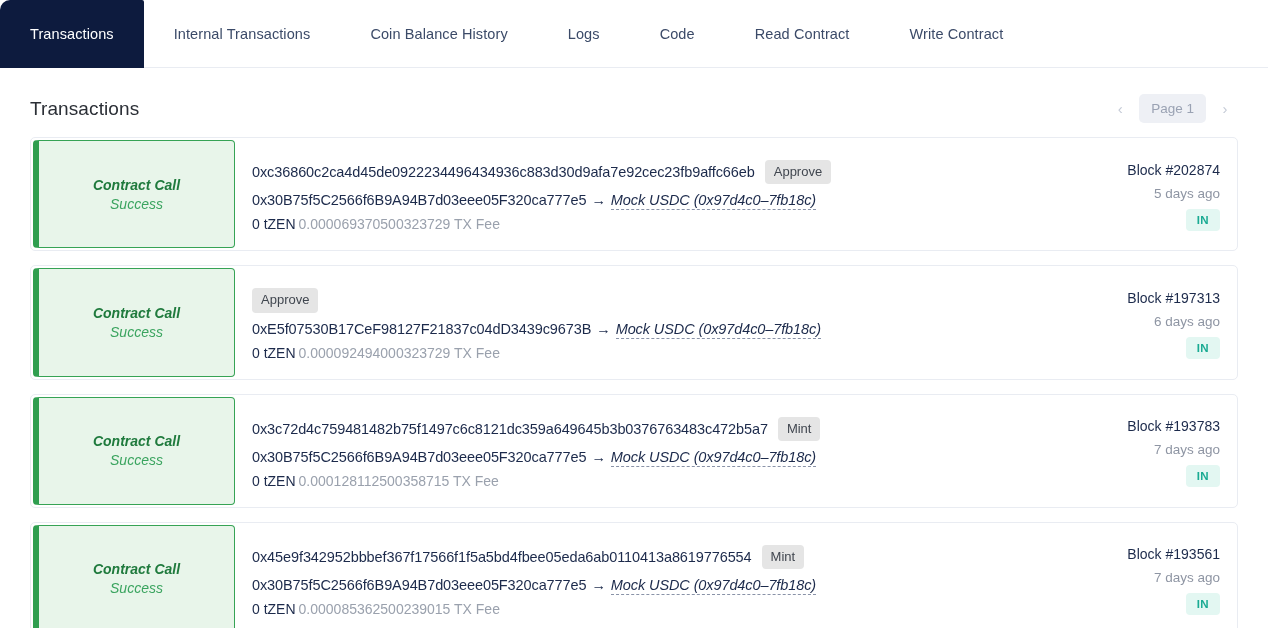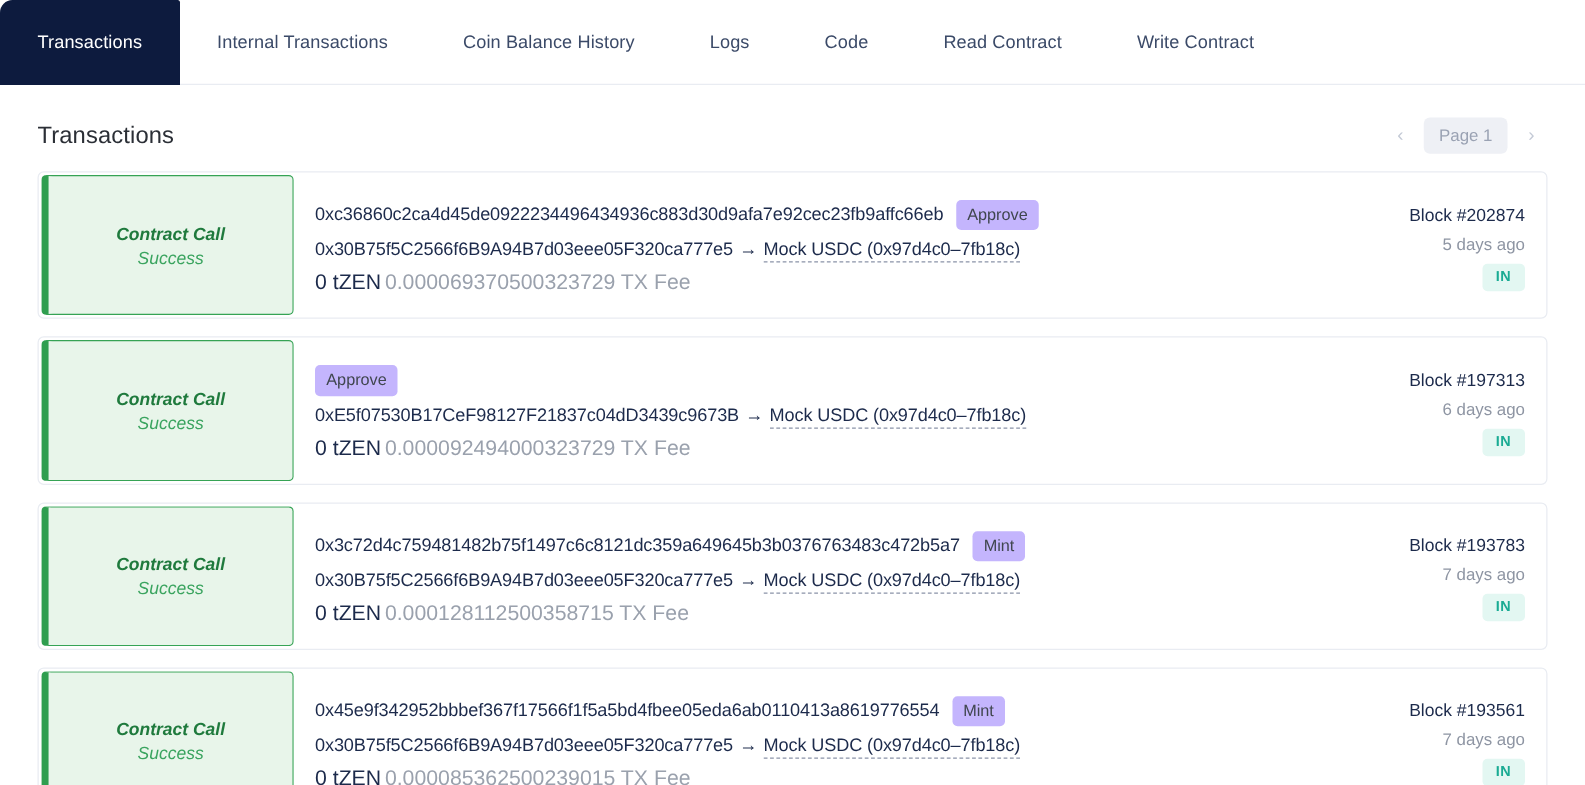--- a/index.html
+++ b/index.html
@@ -157,21 +157,21 @@
     align-items: center;
     gap: 10px;
   }
   .hash {
     font-size: 14.5px;
     color: #1c2a4b;
     letter-spacing: -.1px;
     white-space: nowrap;
   }
   .method-badge {
-    background: #c4b5fd;
+    background: #e5e5e5;
     color: #40464f;
     font-size: 13px;
     padding: 4px 9px;
     border-radius: 4px;
     line-height: 1.25;
     white-space: nowrap;
   }
 
   .line-addr {
     font-size: 14.5px;
@@ -179,24 +179,25 @@
     white-space: nowrap;
     letter-spacing: -.1px;
   }
   .arrow { margin: 0 5px; color: #1c2a4b; }
   .token-link {
     color: #1c2a4b;
     text-decoration: none;
     border-bottom: 1px dashed #8a93a8;
     padding-bottom: 1px;
     cursor: pointer;
+    font-style: italic;
   }
 
   .line-fee {
-    font-size: 17px;
+    font-size: 14px;
     white-space: nowrap;
   }
   .val { color: #1c2a4b; }
   .fee { color: #9aa1ad; margin-left: 3px; }
 
   .tx-side {
     flex: 0 0 150px;
     padding: 22px 17px 18px 0;
     display: flex;
     flex-direction: column;

